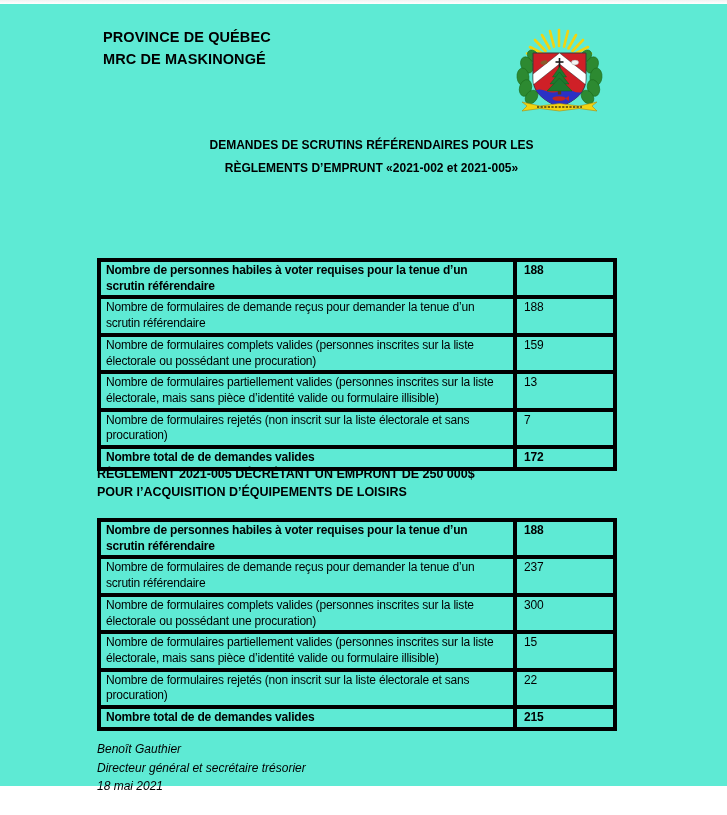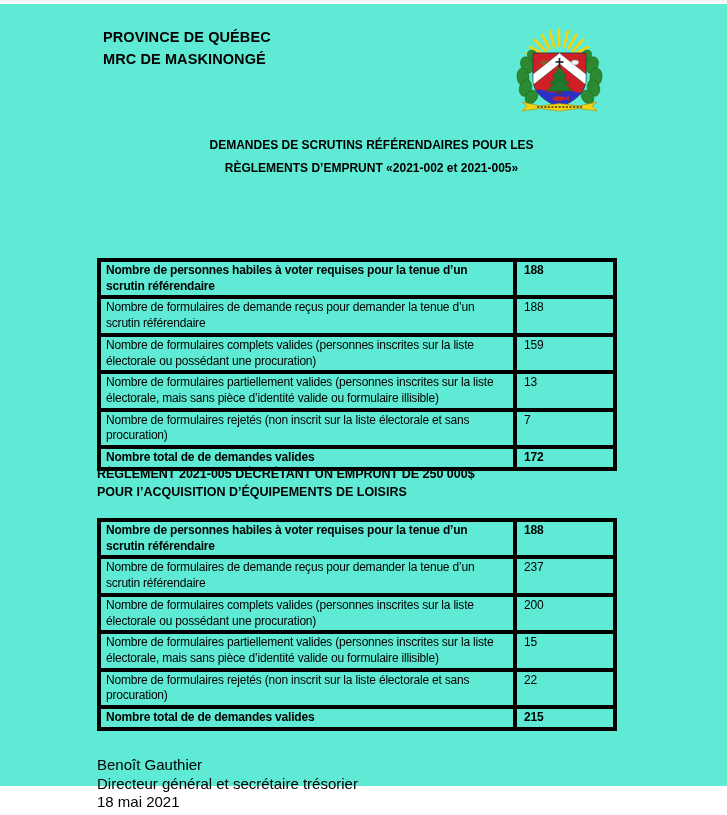--- a/index.html
+++ b/index.html
@@ -88,24 +88,25 @@
     vertical-align: top;
     padding: 1px 6px 1px 5px;
   }
   table.results tr.tall td { height: 31px; }
   table.results tr.bold-row td { font-weight: bold; }
   table.results td.value-cell { padding-left: 7px; }
 
   .footer-block {
     position: absolute;
     left: 97px;
-    top: 756px;
-    font-size: 15px;
+    top: 740px;
+    font-size: 12px;
     line-height: 18.6px;
     white-space: nowrap;
+    font-style: italic;
   }
 </style>
 </head>
 <body>
 
 <div class="page">
 
   <div class="header-block">
     <div>PROVINCE DE QUÉBEC</div>
     <div>MRC DE MASKINONGÉ</div>
@@ -230,21 +231,21 @@
       <tr class="tall bold-row">
         <td>Nombre de personnes habiles à voter requises pour la tenue d’un scrutin référendaire</td>
         <td class="value-cell">188</td>
       </tr>
       <tr class="tall">
         <td>Nombre de formulaires de demande reçus pour demander la tenue d’un scrutin référendaire</td>
         <td class="value-cell">237</td>
       </tr>
       <tr class="tall">
         <td>Nombre de formulaires complets valides (personnes inscrites sur la liste électorale ou possédant une procuration)</td>
-        <td class="value-cell">200</td>
+        <td class="value-cell">300</td>
       </tr>
       <tr class="tall">
         <td>Nombre de formulaires partiellement valides (personnes inscrites sur la liste électorale, mais sans pièce d’identité valide ou formulaire illisible)</td>
         <td class="value-cell">15</td>
       </tr>
       <tr class="tall">
         <td>Nombre de formulaires rejetés (non inscrit sur la liste électorale et sans procuration)</td>
         <td class="value-cell">22</td>
       </tr>
       <tr class="bold-row">

